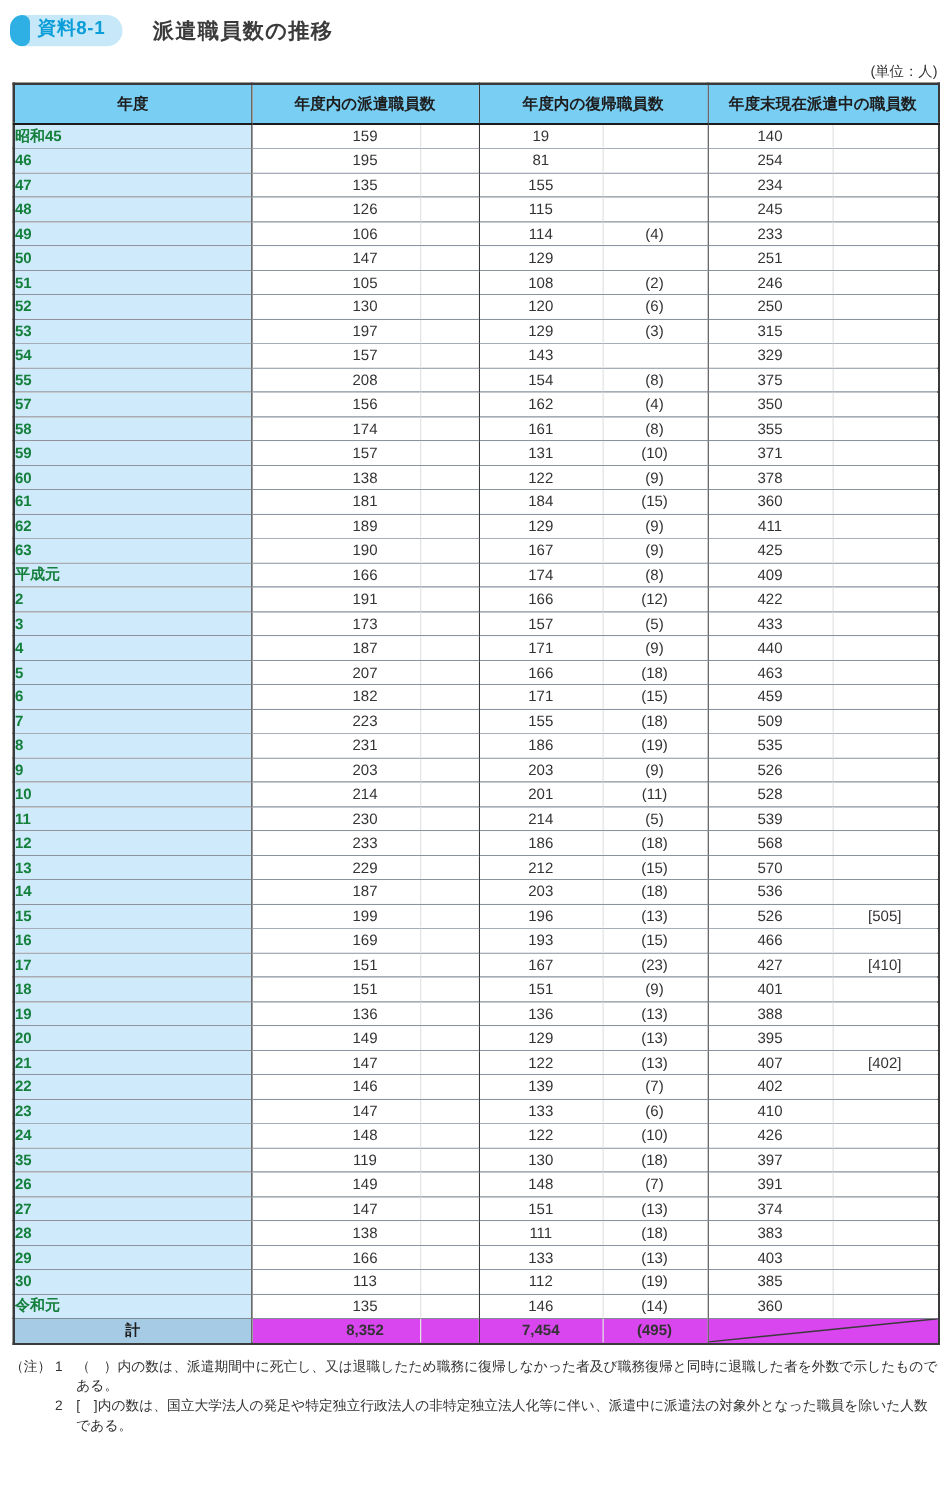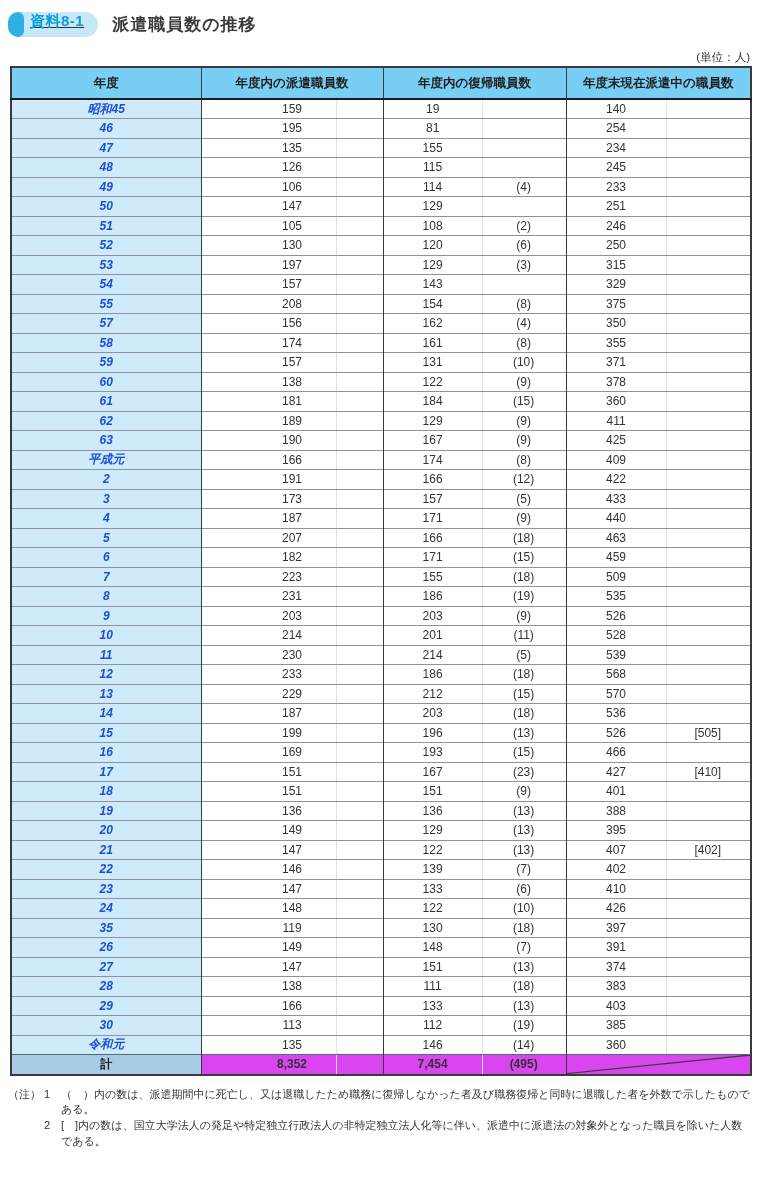--- a/index.html
+++ b/index.html
@@ -8,30 +8,30 @@
     width: 760px; height: 1200px;
     background: #ffffff;
     font-family: "Liberation Sans", "DejaVu Sans", sans-serif;
     color: #333;
   }
   .page { position: relative; width: 760px; height: 1200px; overflow: hidden; }
 
   
   .header-row { display: flex; align-items: center; margin: 12px 0 0 8px; height: 25px; }
   .badge {
-    position: relative; display: inline-flex; 
+    position: relative; display: inline-flex; align-items: center;
     height: 25px; padding: 0 14px 4px 22px;
-    background: #c7e8f8; border-radius: 13px; text-decoration: underline;
+    background: #c7e8f8; border-radius: 13px;
   }
   .badge-cap {
     position: absolute; left: 0; top: 0; bottom: 0; width: 16px;
     background: #2fb0e4; border-radius: 13px 8px 8px 13px;
   }
   .badge-label { font-size: 15px; font-weight: bold; color: #0b9ed9; letter-spacing: .5px; }
-  .title { margin-left: 14px; font-size: 17px; font-weight: bold; color: #3b3b3b; letter-spacing: 1px; }
+  .title { margin-left: 24px; font-size: 17px; font-weight: bold; color: #3b3b3b; letter-spacing: 1px; }
 
   .unit-row { margin: 13px 10px 2px 0; text-align: right; font-size: 11.5px; color: #333; height: 14px; }
 
   
   table.data-table {
     margin-left: 10px; width: 740px;
     border-collapse: collapse; table-layout: fixed;
     border: 2px solid #3a3a3a;
     font-size: 12px;
   }
@@ -39,21 +39,21 @@
 
   th, td { padding: 0; position: relative; vertical-align: middle; }
   th + th, td + td { border-left: 1.5px solid #3a3a3a; }
 
   thead th {
     height: 32px; background: #79cef3; color: #1e1e1e;
     font-weight: bold; font-size: 12.5px; text-align: center;
     border-bottom: 2px solid #1c1c1c;
   }
   tbody td { height: 19.5px; border-top: 1px solid #8a939e; }
-  tbody td.c1 { background: #cfeafa; text-align: center; font-weight: 600; color: #1d4ed8; font-style: italic; }
+  tbody td.c1 { background: #cfeafa; text-align: left; font-weight: 600; color: #15803d; }
   tbody td.c2, tbody td.c3, tbody td.c4 { background: #ffffff; }
 
   .cw { display: flex; align-items: center; width: 100%; }
   .cw .val  { flex: 0 0 54%; text-align: center; }
   .cw .val.full { flex: 1; }
   .cw .ann  { flex: 1; text-align: center; color: #333; }
 
   
   tbody td.c2::after, tfoot td.c2::after { content:""; position:absolute; top:0; bottom:0; right:25%; width:1px; background:#e3e3e3; }
   tbody td.c3::after, tfoot td.c3::after,

